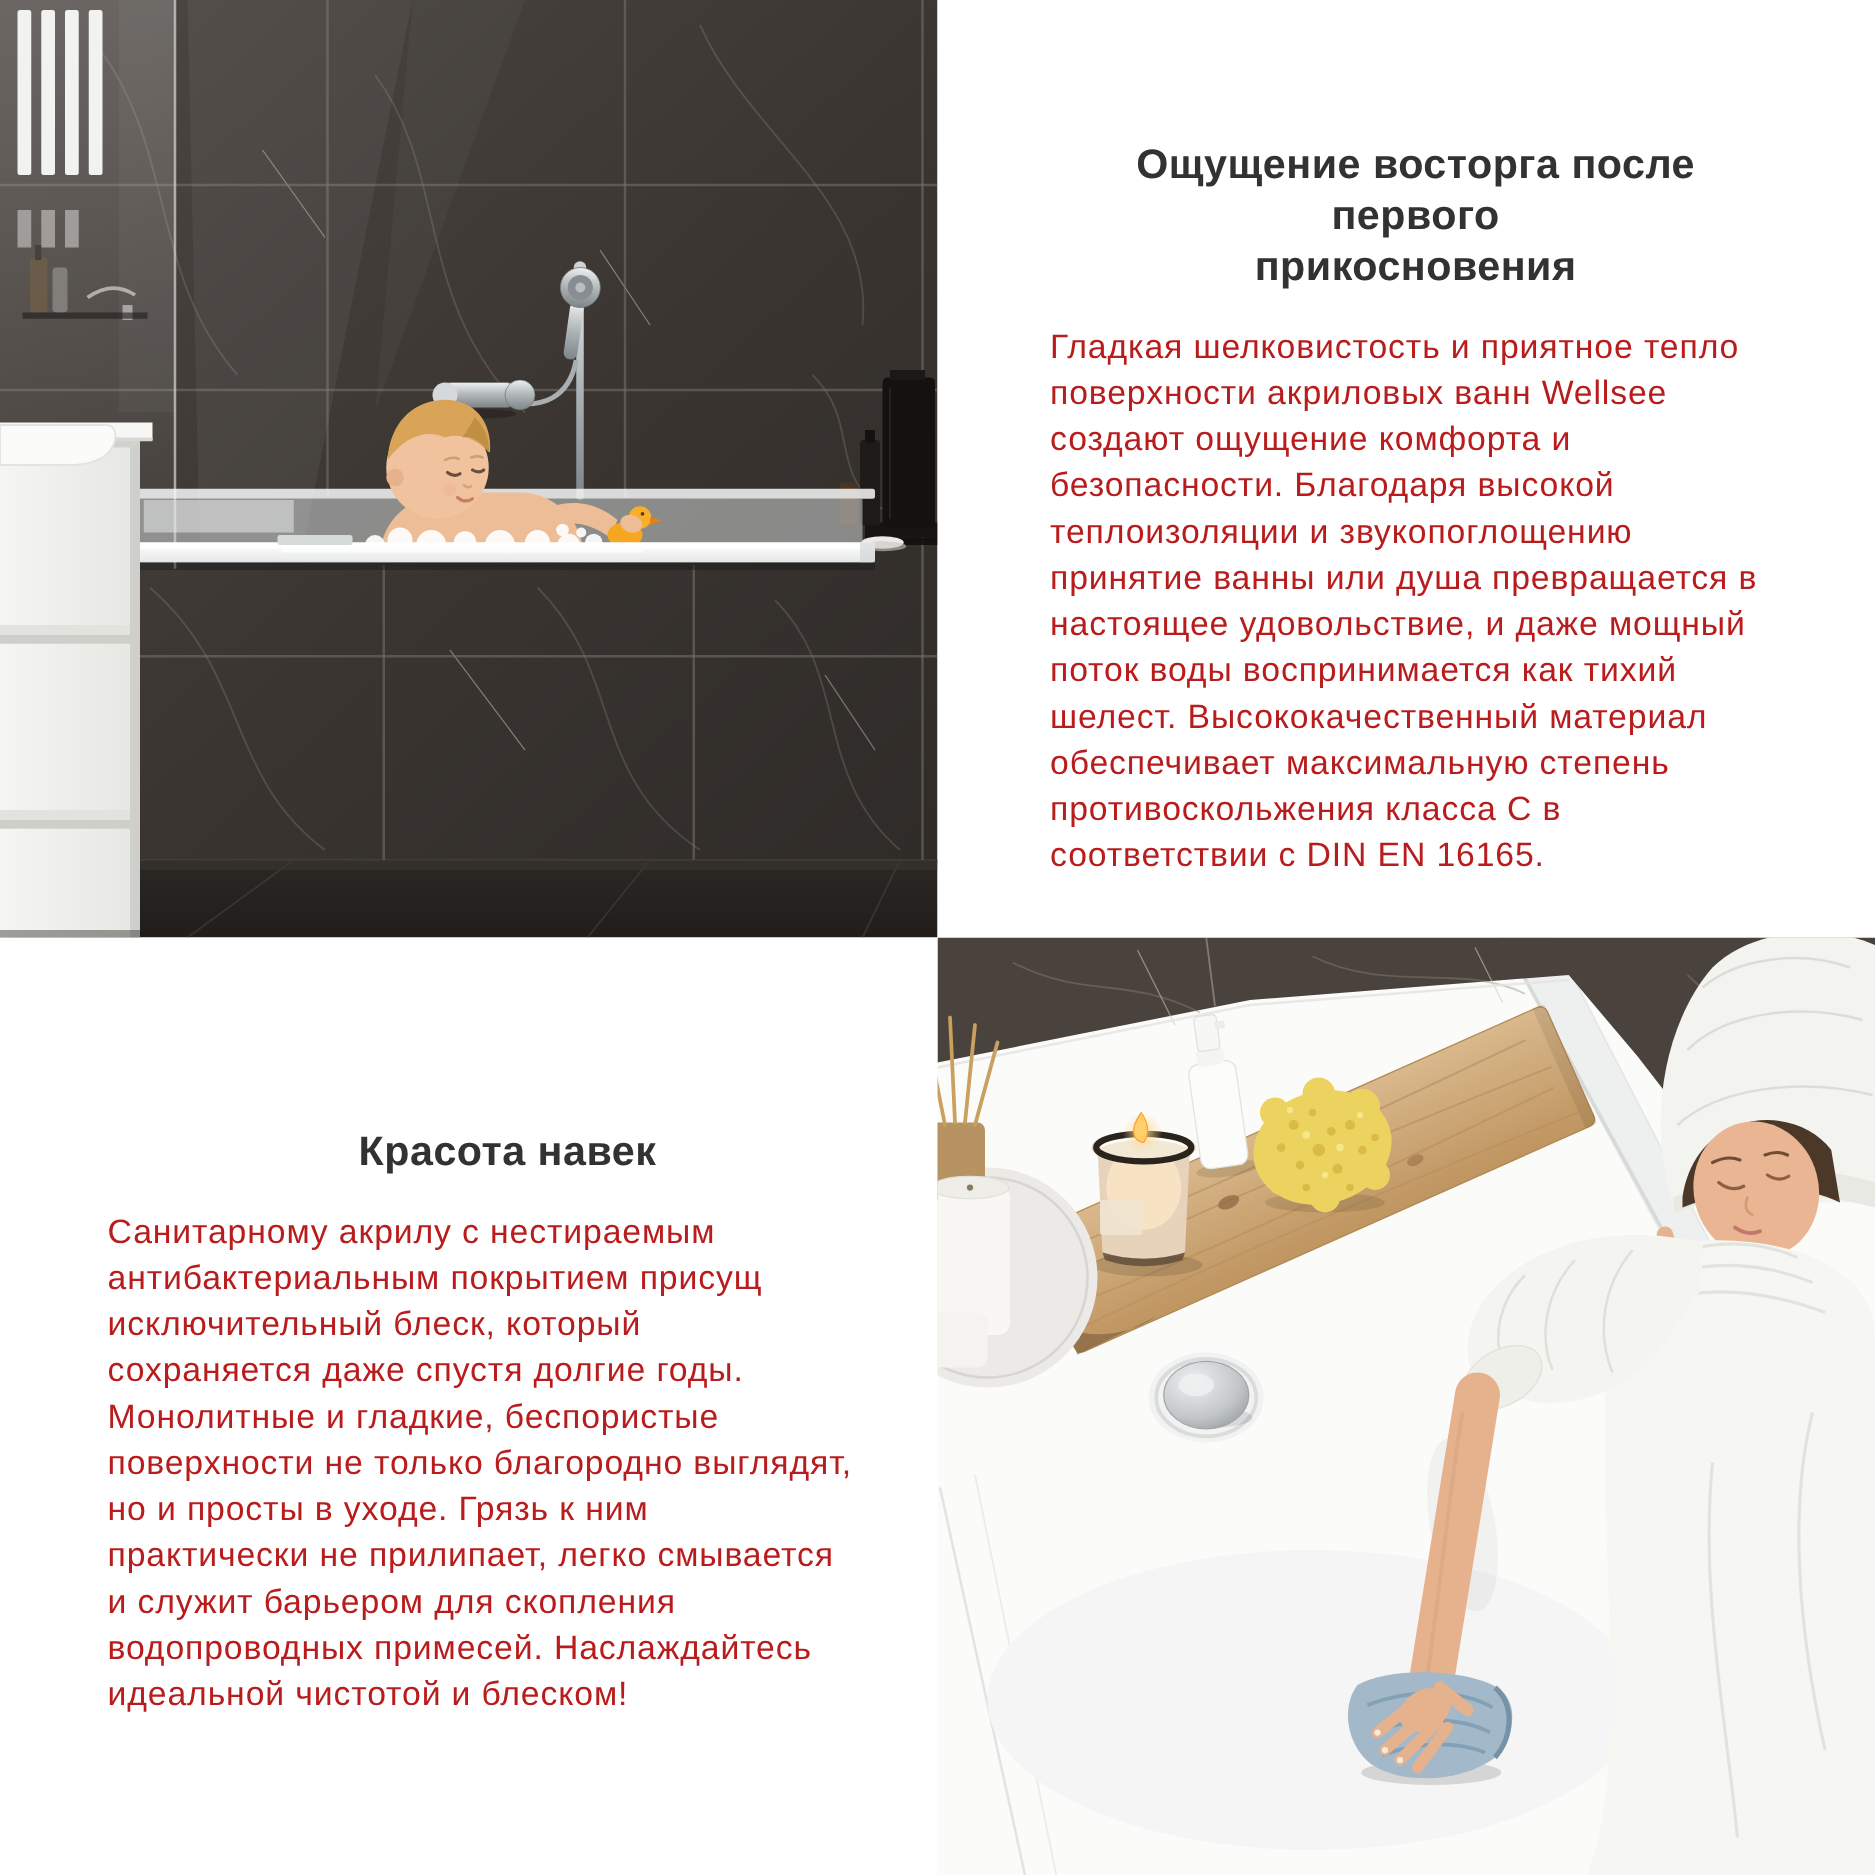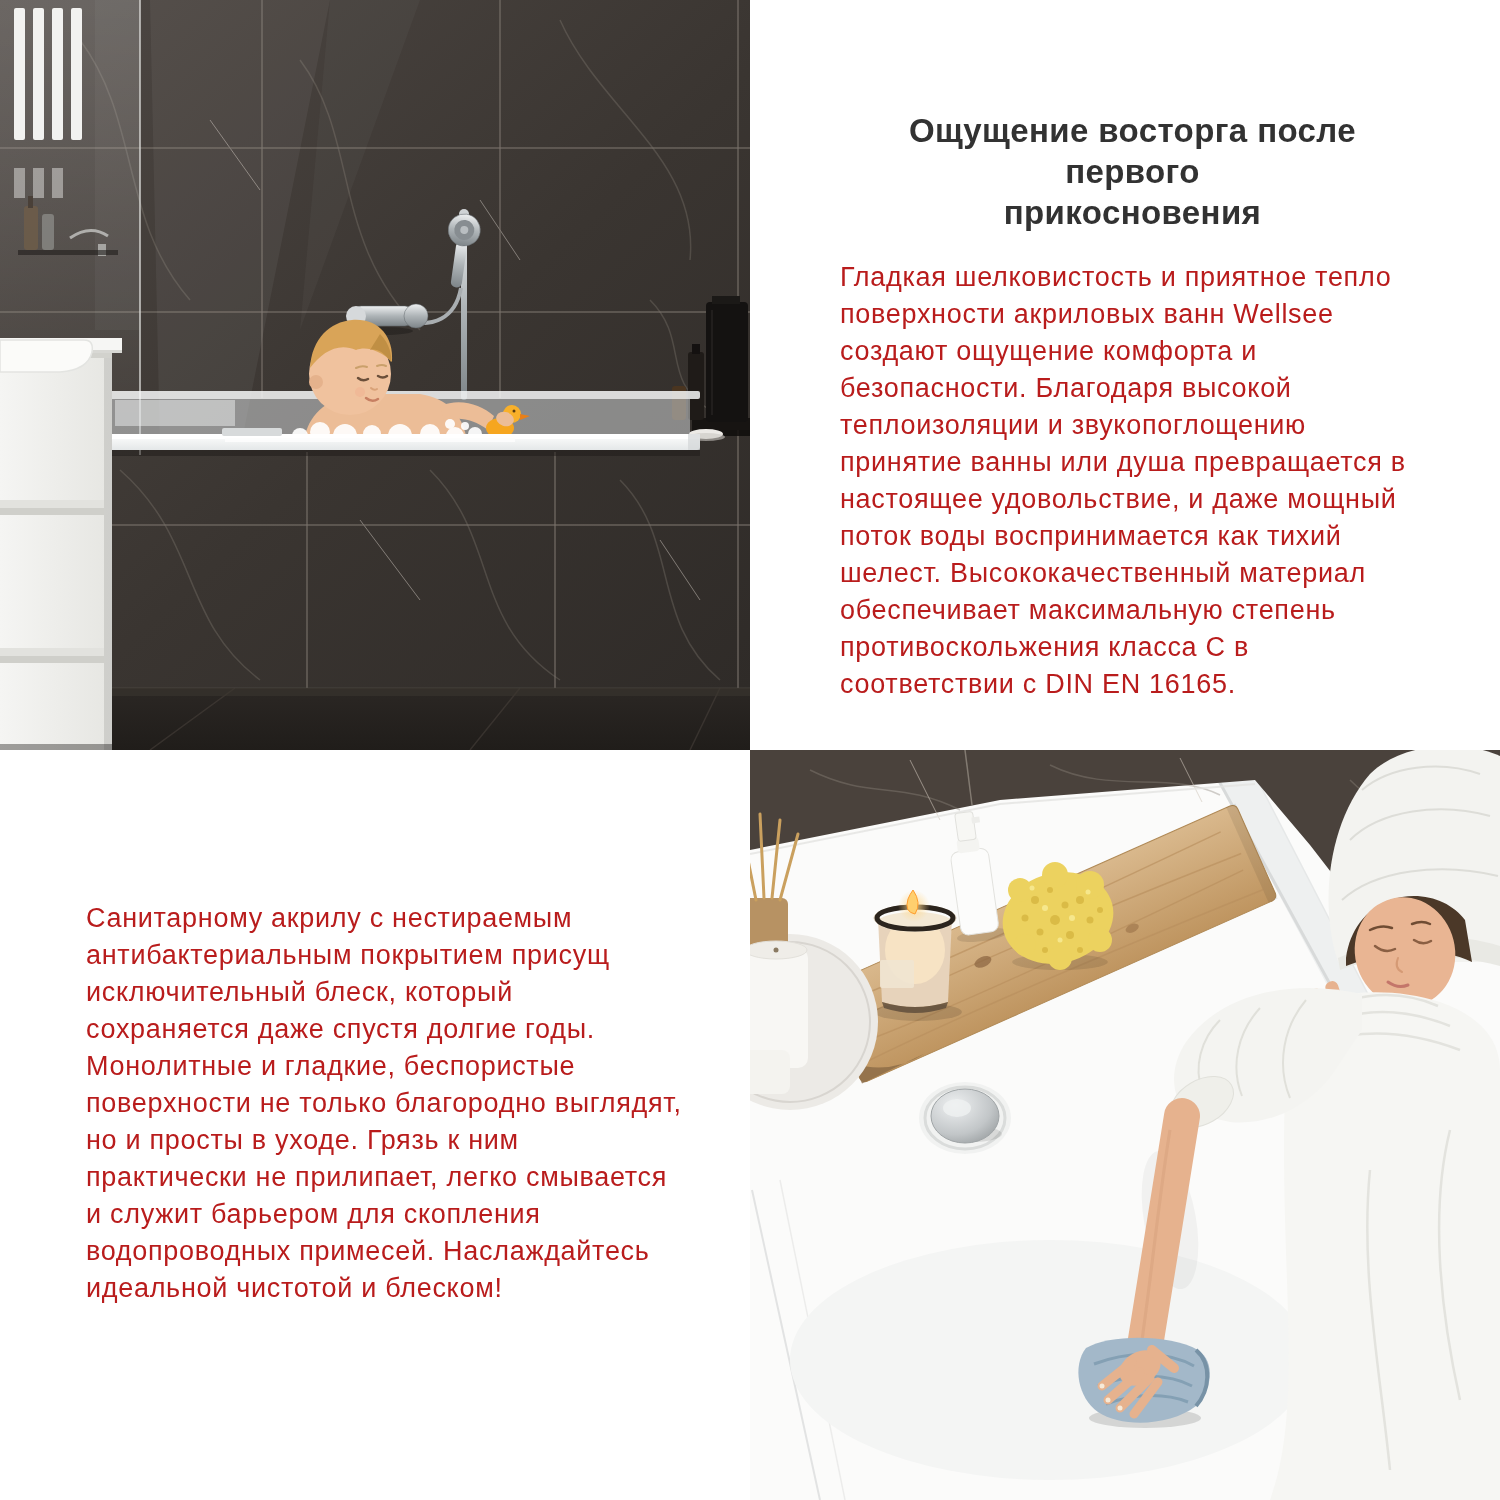--- a/index.html
+++ b/index.html
@@ -234,20 +234,21 @@
 поток воды воспринимается как тихий
 шелест. Высококачественный материал
 обеспечивает максимальную степень
 противоскольжения класса С в
 соответствии с DIN EN 16165.</p>
   </div>
 </div>
 
 <div class="quad textblock" id="text-beauty">
   <div class="inner">
+    <h2 class="block-title">Красота навек</h2>
     <p class="block-body">Санитарному акрилу с нестираемым
 антибактериальным покрытием присущ
 исключительный блеск, который
 сохраняется даже спустя долгие годы.
 Монолитные и гладкие, беспористые
 поверхности не только благородно выглядят,
 но и просты в уходе. Грязь к ним
 практически не прилипает, легко смывается
 и служит барьером для скопления
 водопроводных примесей. Наслаждайтесь

